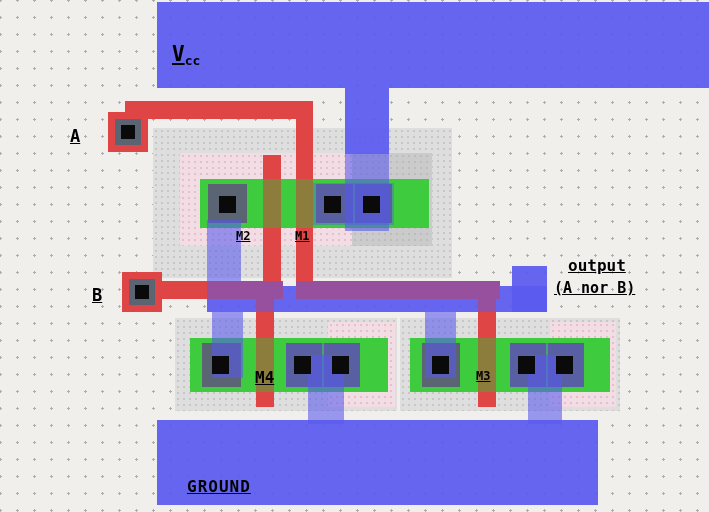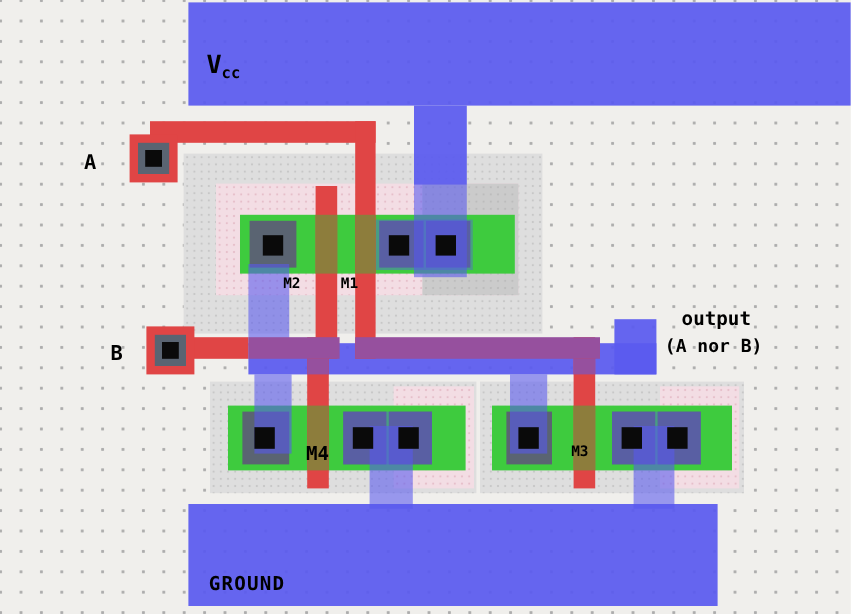--- a/index.html
+++ b/index.html
@@ -26,21 +26,21 @@
   .pad{background:var(--pad,#5a6472);}
   .core{background:var(--core,#0a0a0a);}
   .metal{background:var(--metal,#5a5aef);opacity:.93;}
   .metal-ov{background:rgba(88,88,238,.58);}
   .metal-tint{background:rgba(88,88,238,.40);}
   .poly{background:var(--poly,#e04545);}
   .polym{background:var(--poly_over_metal,#96509e);}
   .gate{background:var(--gate,#8d7d3c);}
   .lbl{position:absolute;color:var(--text,#000);
        font-family:"DejaVu Sans Mono",monospace;
-       font-weight:bold;white-space:nowrap;line-height:1;}
+       font-weight:bold;white-space:nowrap;line-height:1;text-decoration:underline;}
   sub.vsub{font-size:13px;vertical-align:-4px;font-weight:bold;}
 </style>
 </head>
 <body>
 
 <div id="canvas">
 
   <div class="abs well" style="left:153px;top:128px;width:299px;height:150px;"></div>
   <div class="abs pdiff" style="left:180px;top:153px;width:252px;height:93px;"></div>
   <div class="abs igray" style="left:352px;top:153px;width:80px;height:93px;"></div>
@@ -112,20 +112,20 @@
   <div class="abs poly" style="left:122px;top:272px;width:40px;height:40px;"></div>
   <div class="abs pad" style="left:129px;top:279px;width:26px;height:26px;"></div>
   <div class="abs core" style="left:135px;top:285px;width:14px;height:14px;"></div>
 
   <div class="lbl" style="left:172px;top:44px;font-size:21px;">
     <span>V</span><sub class="vsub">cc</sub>
   </div>
   <div class="lbl" style="left:70px;top:128px;font-size:17px;">A</div>
   <div class="lbl" style="left:92px;top:287px;font-size:17px;">B</div>
   <div class="lbl" style="left:236px;top:230px;font-size:12px;">M2</div>
-  <div class="lbl" style="left:284px;top:230px;font-size:12px;">M1</div>
+  <div class="lbl" style="left:295px;top:230px;font-size:12px;">M1</div>
   <div class="lbl" style="left:255px;top:370px;font-size:16px;">M4</div>
   <div class="lbl" style="left:476px;top:370px;font-size:12px;">M3</div>
   <div class="lbl" style="left:568px;top:258px;font-size:16px;">output</div>
   <div class="lbl" style="left:554px;top:281px;font-size:15px;">(A nor B)</div>
-  <div class="lbl" style="left:174px;top:479px;font-size:16px;letter-spacing:1px;">GROUND</div>
+  <div class="lbl" style="left:187px;top:479px;font-size:16px;letter-spacing:1px;">GROUND</div>
 
 </div>
 
 </body></html>

